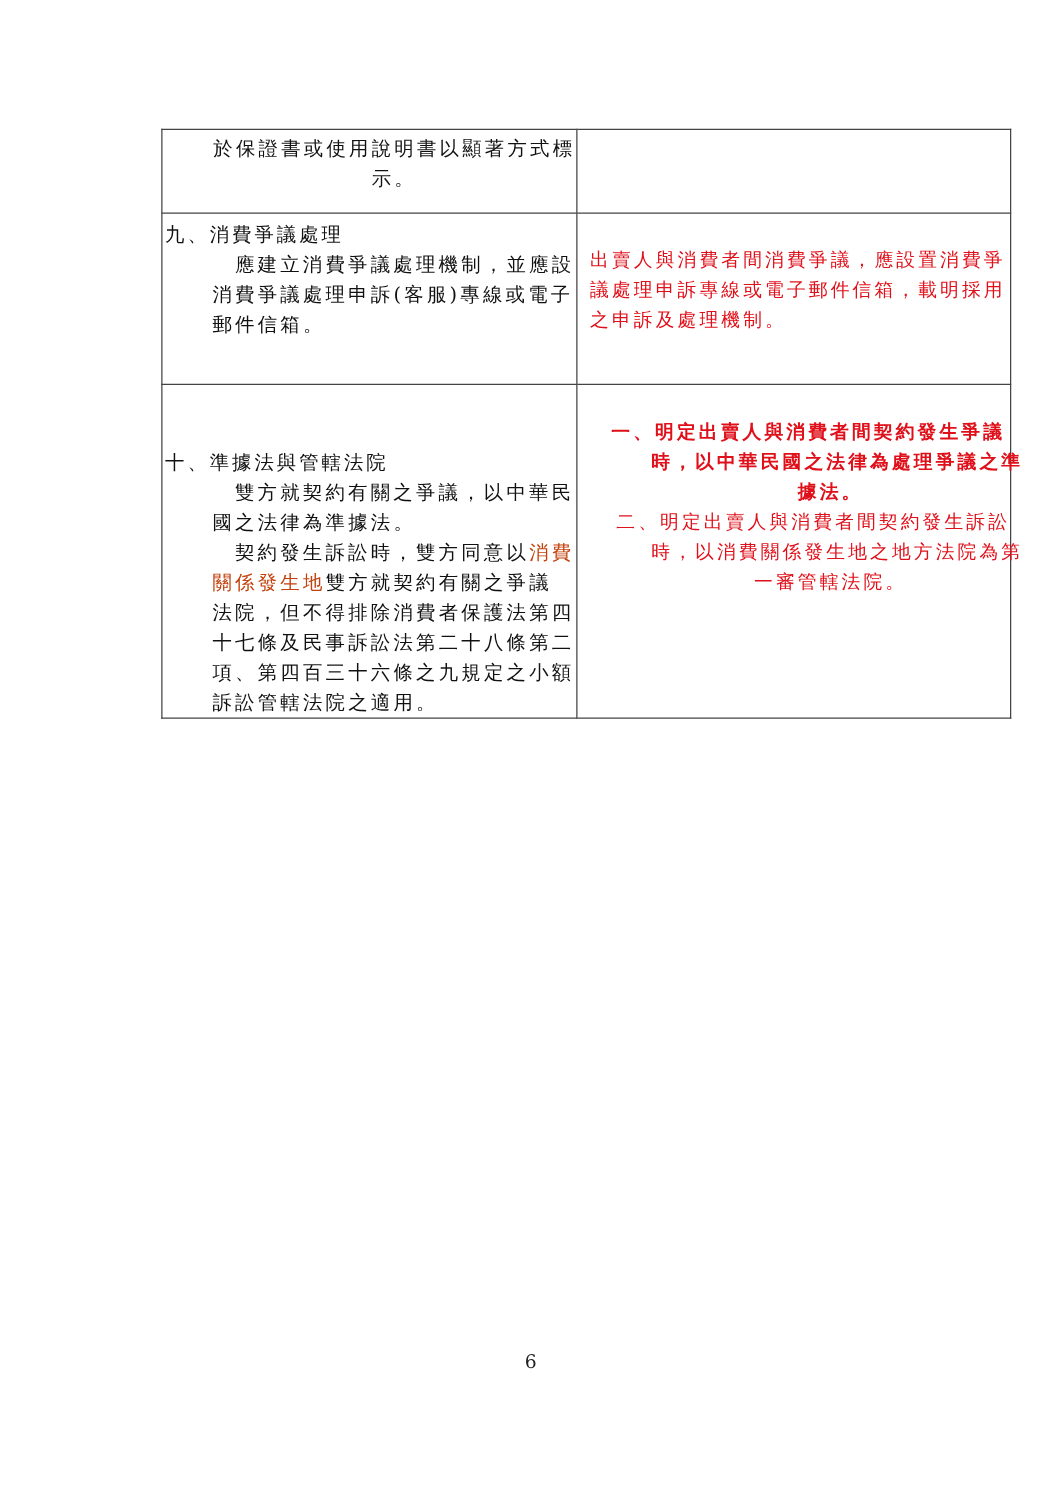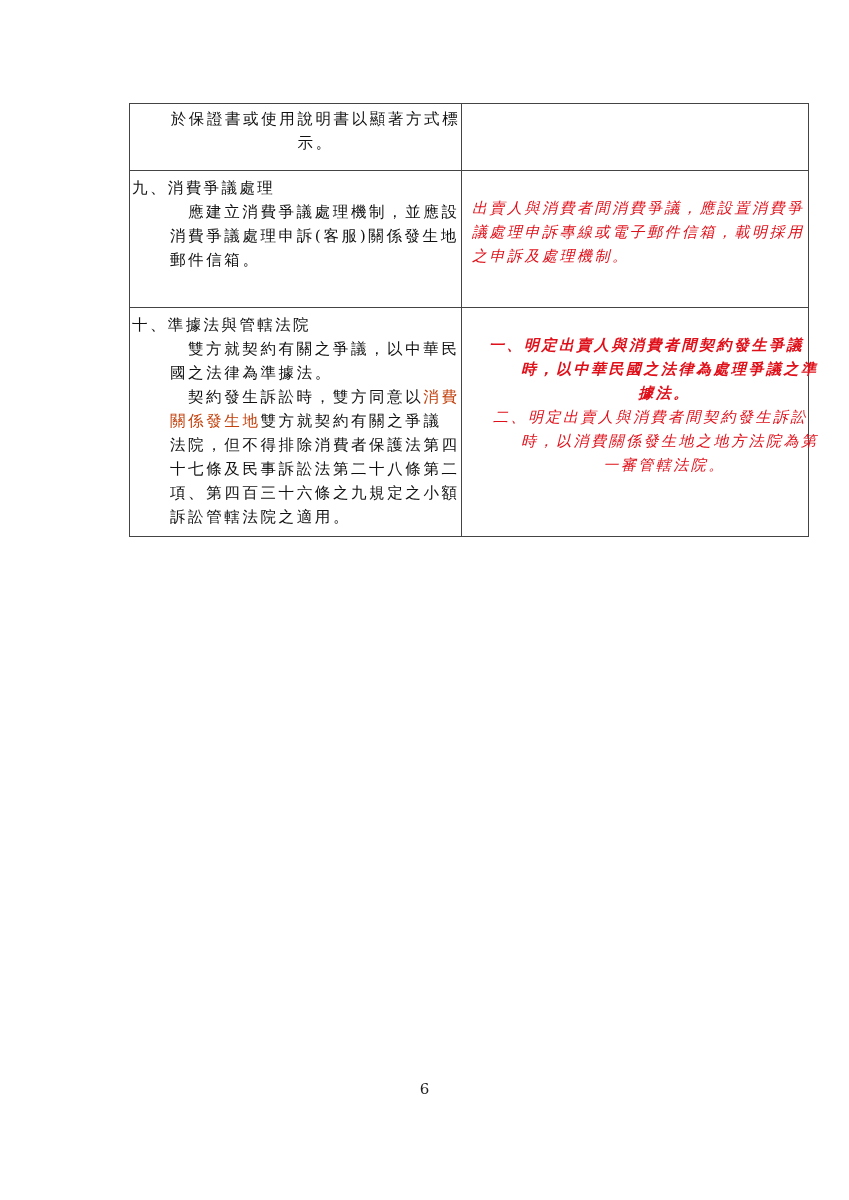--- a/index.html
+++ b/index.html
@@ -1,21 +1,21 @@
 <!DOCTYPE html>
 <html><head>
 <meta charset="utf-8">
 <style>
   html, body { margin:0; padding:0; background:#ffffff; }
   body { width:849px; height:1200px; position:relative; overflow:hidden;
          font-family:"DejaVu Serif","Liberation Serif",serif; color:#111; }
   .tbl { position:absolute; left:129px; top:103px; width:679px; border-collapse:collapse; table-layout:fixed; }
   .tbl td { border:1px solid #444; vertical-align:top; padding:0; }
   .tbl td.left { width:331px; }
-  .tbl td.right { width:346px;font-style:italic; }
+  .tbl td.right { width:346px; }
   .line { font-size:15.5px; line-height:24px; letter-spacing:2.6px; white-space:nowrap; }
   .indent1 { padding-left:40px; }
   .indent2 { padding-left:58px; }
   .heading { padding-left:2px; letter-spacing:2.4px; }
   .red { color:#c2410c; }
   .bold { font-weight:bold; }
   .rline { font-size:15px; line-height:24px; letter-spacing:2.5px; white-space:nowrap; color:#e0101a; }
   .r-pad { padding-left:10px; }
   .r-item-first { padding-left:8px; }
   .r-cont { padding-left:40px;text-align:center; }
@@ -34,36 +34,36 @@
       </div>
     </td>
     <td class="right"></td>
   </tr>
 
   <tr style="height:137px;margin-top:46px;">
     <td class="left">
       <div style="padding-top:5px;">
         <div class="line heading">九、消費爭議處理</div>
         <div class="line indent2">應建立消費爭議處理機制，並應設</div>
-        <div class="line indent1">消費爭議處理申訴(客服)關係發生地</div>
+        <div class="line indent1">消費爭議處理申訴(客服)專線或電子</div>
         <div class="line indent1">郵件信箱。</div>
       </div>
     </td>
     <td class="right">
       <div style="padding-top:25px;">
         <div class="rline r-pad">出賣人與消費者間消費爭議，應設置消費爭</div>
         <div class="rline r-pad">議處理申訴專線或電子郵件信箱，載明採用</div>
         <div class="rline r-pad">之申訴及處理機制。</div>
       </div>
     </td>
   </tr>
 
   <tr style="height:229px;">
     <td class="left">
-      <div style="padding-top:5px;">
+      <div style="padding-top:5px;margin-top:45px;">
         <div class="line heading">十、準據法與管轄法院</div>
         <div class="line indent2">雙方就契約有關之爭議，以中華民</div>
         <div class="line indent1">國之法律為準據法。</div>
         <div class="line indent2"><span>契約發生訴訟時，雙方同意以</span><span class="red">消費</span></div>
         <div class="line indent1"><span class="red">關係發生地</span><span>雙方就契約有關之爭議</span></div>
         <div class="line indent1">法院，但不得排除消費者保護法第四</div>
         <div class="line indent1">十七條及民事訴訟法第二十八條第二</div>
         <div class="line indent1">項、第四百三十六條之九規定之小額</div>
         <div class="line indent1">訴訟管轄法院之適用。</div>
       </div>

